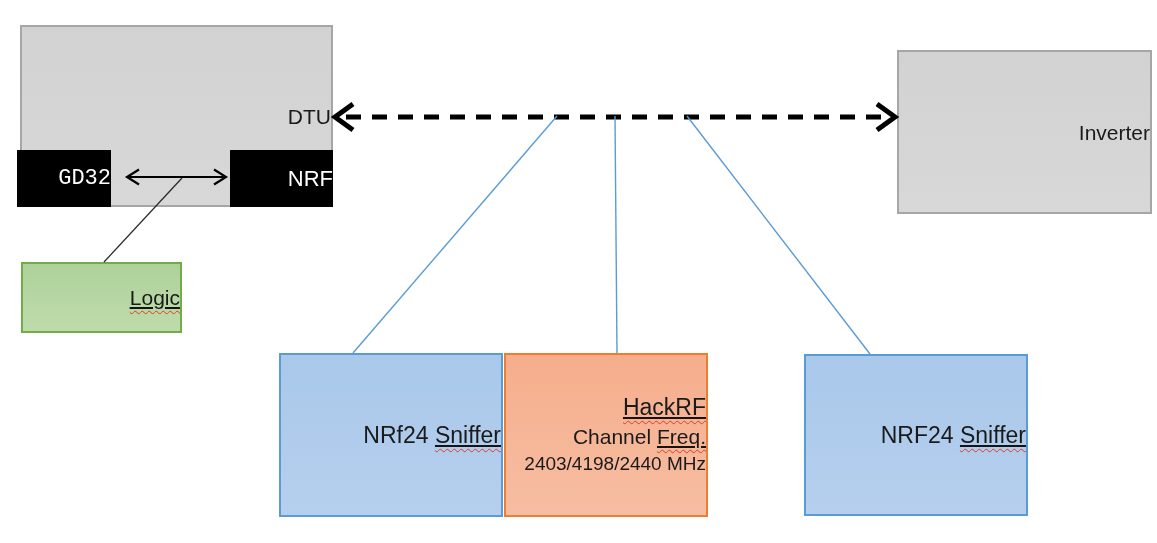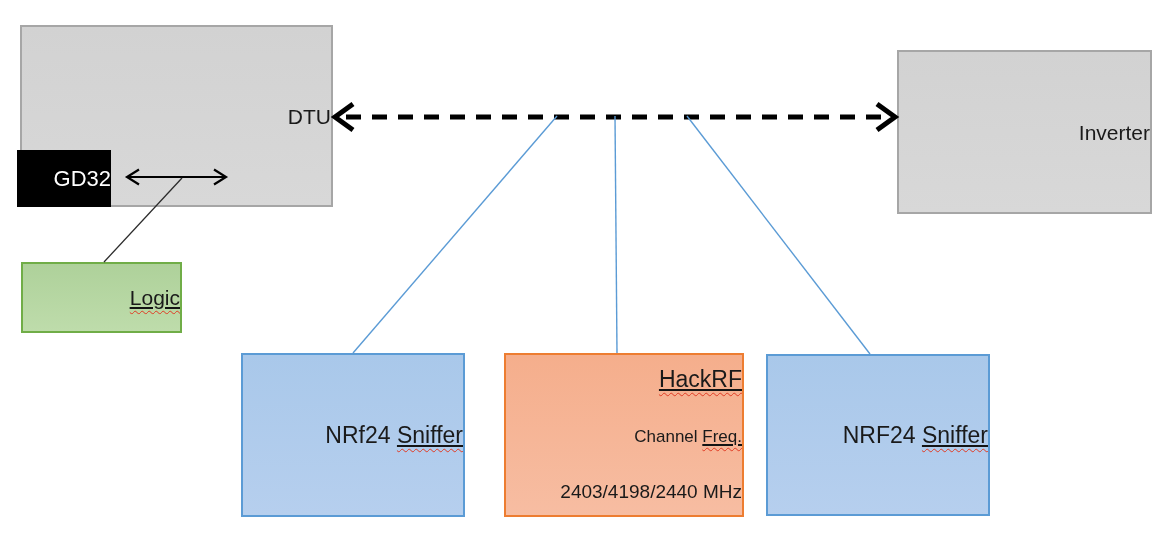--- a/index.html
+++ b/index.html
@@ -20,44 +20,43 @@
   .inverter{
     left:897px;top:50px;width:255px;height:164px;
     background:linear-gradient(180deg,var(--gray-fill) 0%, #d8d8d8 100%);
     border:2px solid var(--gray-border);
     font-size:21px;line-height:33px;
   }
   .chip{
     background:var(--black-fill);color:var(--white-text);
     font-size:22px;z-index:2;
   }
-  .gd32{left:17px;top:150px;width:94px;height:57px;}
+  .gd32{left:17px;top:150px;width:94px;height:57px;font-family:Liberation Mono, monospace;}
   .nrfchip{left:230px;top:150px;width:103px;height:57px;}
   .logic{
     left:21px;top:262px;width:161px;height:71px;
     background:linear-gradient(180deg,var(--green-fill) 0%, #bedcab 100%);
     border:2px solid var(--green-border);
     font-size:21px;
     text-decoration:underline;
   }
   .bluebox{
     background:linear-gradient(180deg,var(--blue-fill) 0%, #b6cfee 100%);
     border:2px solid var(--blue-border);
-    font-size:23px;line-height:36px;
+    font-size:23px;line-height:36px;margin-left:38px;
   }
   .sniffer-left{left:241px;top:353px;width:224px;height:164px;}
   .sniffer-right{left:766px;top:354px;width:224px;height:162px;}
   .hackrf{
-    left:504px;top:353px;width:240px;height:164px;
+    left:504px;top:353px;width:204px;height:164px;
     background:linear-gradient(180deg,var(--orange-fill) 0%, #f7bda2 100%);
     border:2px solid var(--orange-border);
-    gap:28px;
   }
   .hackrf .title{font-size:23px;line-height:31px;}
-  .hackrf .sub{font-size:17px;line-height:27px;margin-left:37px;}
+  .hackrf .sub{font-size:21px;line-height:27px;margin-left:37px;}
   .hackrf .freqs{font-size:19px;line-height:28px;}
   
   .flag{
     text-decoration:underline;
     text-decoration-color:var(--underline-black);
     text-decoration-thickness:1.5px;
     text-underline-offset:2px;
   }
   .flag .squig{
     text-decoration:underline;
@@ -77,20 +76,23 @@
 <div id="canvas">
 
   <div class="box dtu">
     <div>DTU</div>
   </div>
 
   <div class="box chip gd32">
     <span>GD32</span>
   </div>
 
+  <div class="box chip nrfchip">
+    <span>NRF</span>
+  </div>
 
   <div class="box logic">
     <span class="flag"><span class="squig">Logic</span></span>
   </div>
 
   <div class="box inverter">
     <div>Inverter</div>
   </div>
 
   <div class="box bluebox sniffer-left">

